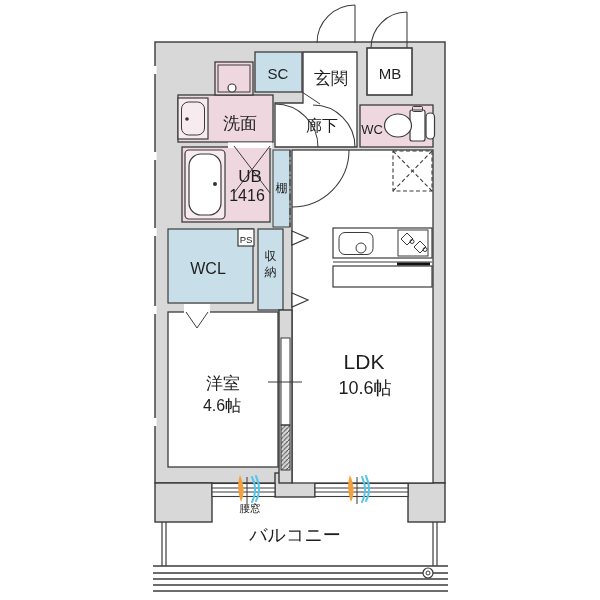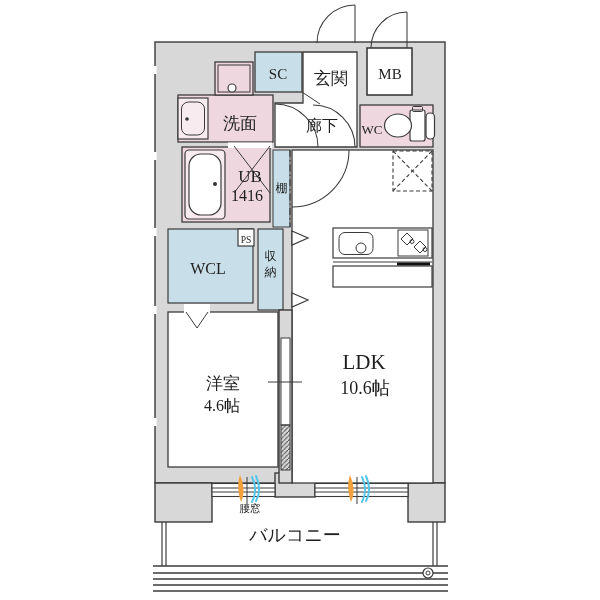--- a/index.html
+++ b/index.html
@@ -1,17 +1,17 @@
 <!DOCTYPE html>
 <html><head>
 <meta charset="utf-8">
 <style>
   html,body{margin:0;padding:0;background:#ffffff;width:600px;height:600px;overflow:hidden;}
   .stage{position:relative;width:600px;height:600px;background:#ffffff;
-         font-family:Liberation Serif, serif;text-align:center;}
+         font-family:Liberation Sans, sans-serif;text-align:center;}
   svg{position:absolute;left:0;top:0;}
   .wall{fill:#d8d8d8;stroke:#3b3b3b;stroke-width:1.4;}
   .white-room{fill:#ffffff;stroke:#3b3b3b;stroke-width:1.3;}
   .fixture{fill:#ffffff;stroke:#3b3b3b;stroke-width:1.2;}
   .thin{stroke:#3b3b3b;stroke-width:1;fill:none;}
   .arc{stroke:#3b3b3b;stroke-width:1.05;fill:none;}
   .lbl{fill:#1e1e1e;text-anchor:middle;}
 </style>
 </head>
 <body>

